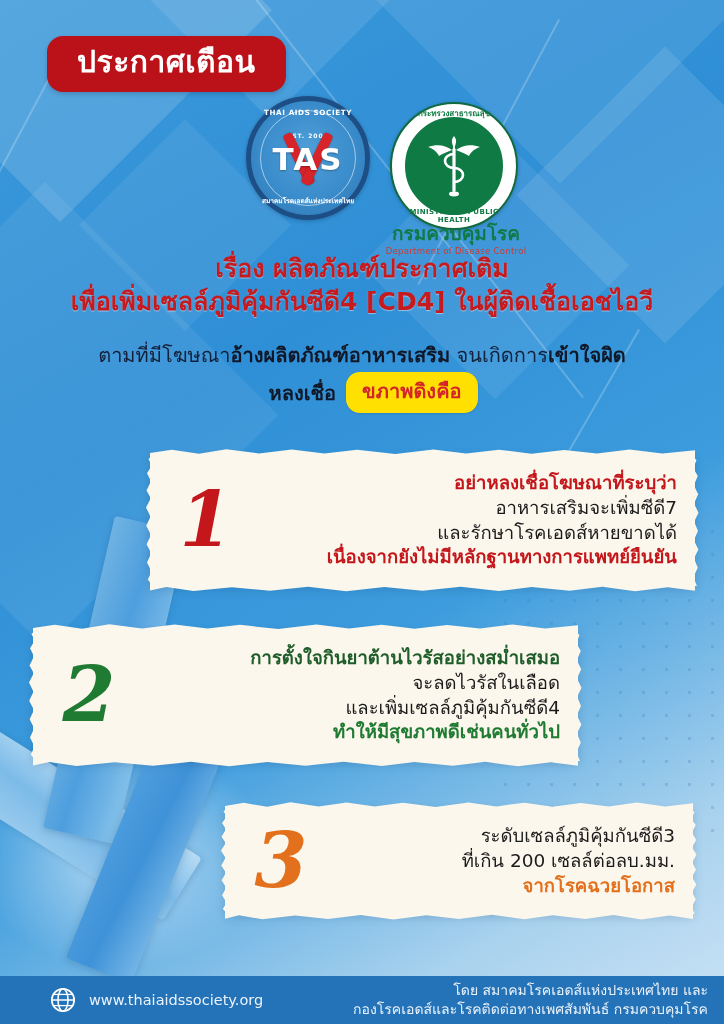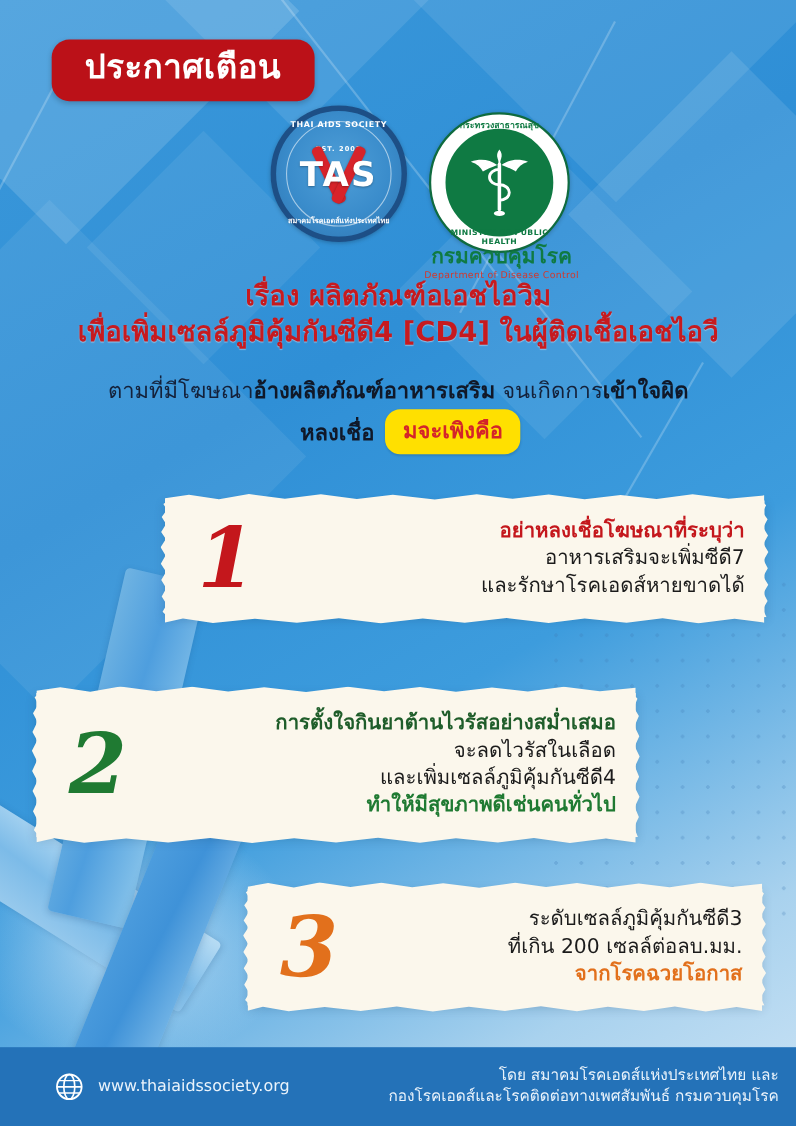--- a/index.html
+++ b/index.html
@@ -219,21 +219,21 @@
 
   #card-1{ left:150px; top:455px; width:545px; }
   #card-1 .num{ color:#c4171c; }
   #card-2{ left:33px; top:630px; width:545px; }
   #card-2 .num{ color:#1f7a32; }
   #card-3{ left:225px; top:808px; width:468px; }
   #card-3 .num{ color:#e2701c; }
 
   
   .footer{
-    position:absolute; left:0; right:0; bottom:0; height:72px;
+    position:absolute; left:0; right:0; bottom:0; height:48px;
     background:#2472b8;
     display:flex; align-items:center;gap:48px;
   }
   .footer .site{
     display:flex; align-items:center; gap:13px;
     margin-left:50px;
   }
   .globe{ width:26px; height:26px; flex:0 0 auto; }
   .site-url{ color:#eaf3fb; font-size:14.5px; }
   .credit{
@@ -301,41 +301,42 @@
       </svg>
     </div>
 
     <div class="moph-label">
       <span class="th">กรมควบคุมโรค</span>
       <span class="en">Department of Disease Control</span>
     </div>
   </div>
 
   <div class="headline">
-    <span class="l1">เรื่อง ผลิตภัณฑ์อเอชไอวิม</span>
+    <span class="l1">เรื่อง ผลิตภัณฑ์ประกาศเติม</span>
     <span class="l2">เพื่อเพิ่มเซลล์ภูมิคุ้มกันซีดี4 [CD4] ในผู้ติดเชื้อเอชไอวี</span>
   </div>
 
   <div class="subline">
     <span>ตามที่มีโฆษณา</span><b>อ้างผลิตภัณฑ์อาหารเสริม</b><span> จนเกิดการ</span><b>เข้าใจผิด</b>
   </div>
 
   <div class="sub2">
     <span class="lead">หลงเชื่อ</span>
-    <span class="pill">มจะเพิงคือ</span>
+    <span class="pill">ขภาพดิงคือ</span>
   </div>
 
   <div class="card" id="card-1">
     <span class="edge-l"></span>
     <span class="edge-r"></span>
     <div class="num" style="color: rgb(196, 23, 28);">1</div>
     <div class="card-body">
       <span class="ln em" style="color: rgb(196, 23, 28);">อย่าหลงเชื่อโฆษณาที่ระบุว่า</span>
       <span class="ln" style="color: rgb(27, 27, 27);">อาหารเสริมจะเพิ่มซีดี7</span>
       <span class="ln" style="color: rgb(27, 27, 27);">และรักษาโรคเอดส์หายขาดได้</span>
+      <span class="ln em" style="color: rgb(196, 23, 28);">เนื่องจากยังไม่มีหลักฐานทางการแพทย์ยืนยัน</span>
     </div>
   </div>
 
   <div class="card" id="card-2">
     <span class="edge-l"></span>
     <span class="edge-r"></span>
     <div class="num" style="color: rgb(31, 122, 50);">2</div>
     <div class="card-body">
       <span class="ln em" style="color: rgb(31, 93, 42);">การตั้งใจกินยาต้านไวรัสอย่างสม่ำเสมอ</span>
       <span class="ln" style="color: rgb(27, 27, 27);">จะลดไวรัสในเลือด</span>

